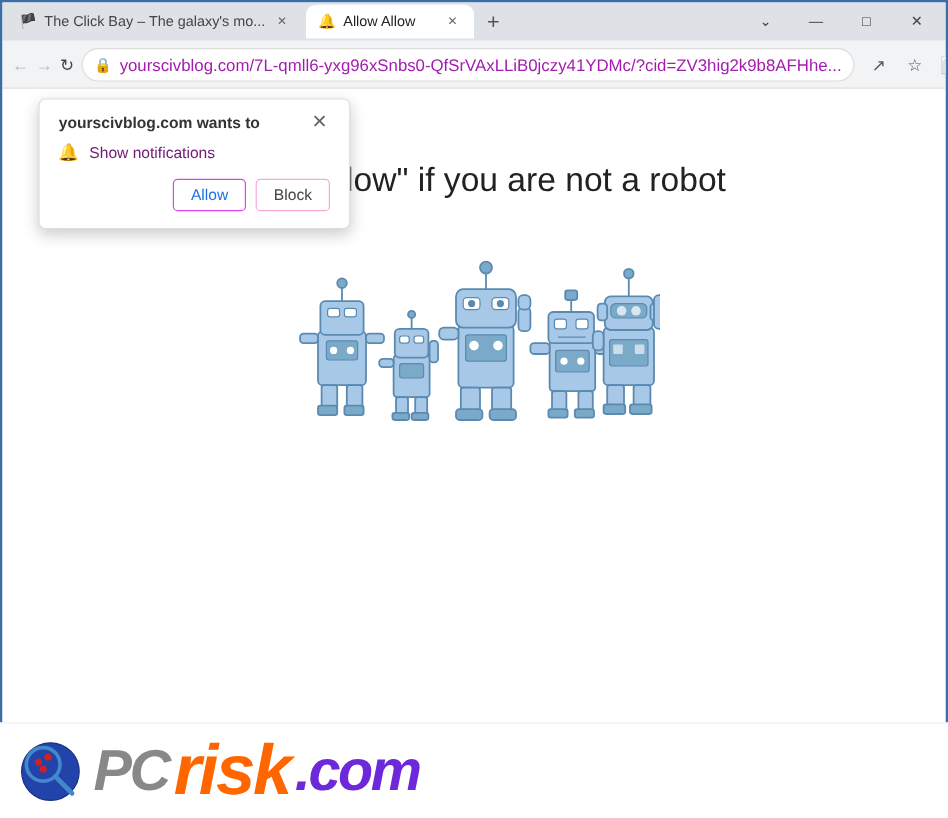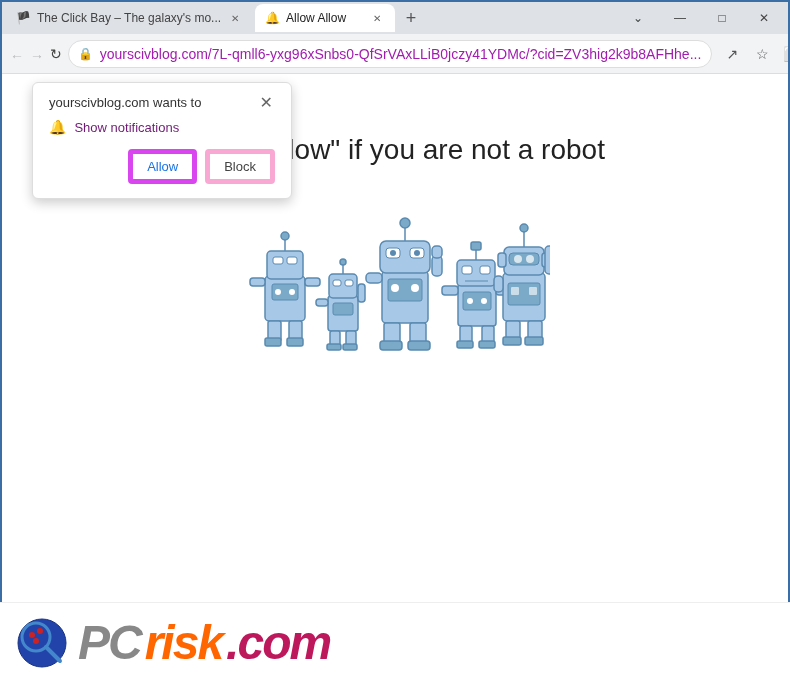--- a/index.html
+++ b/index.html
@@ -186,21 +186,21 @@
     .popup-header {
       display: flex;
       justify-content: space-between;
       align-items: flex-start;
       margin-bottom: 8px;
     }
 
     .popup-title {
       font-size: 13px;
       color: #333;
-      font-weight: normal;
+      font-weight: bold;
     }
 
     .popup-close {
       font-size: 16px;
       color: #666;
       cursor: pointer;
       line-height: 1;
       padding: 0 2px;
     }
 
@@ -223,31 +223,31 @@
 
     .popup-buttons {
       display: flex;
       gap: 8px;
       justify-content: flex-end;
     }
 
     .btn-allow {
       padding: 5px 14px;
       font-size: 13px;
-      border: 5px solid #d946ef;
+      border: 1px solid #d946ef;
       border-radius: 4px;
       background: #fff;
       color: #1a73e8;
       cursor: pointer;
     }
 
     .btn-block {
       padding: 5px 14px;
       font-size: 13px;
-      border: 5px solid #f9a8d4;
+      border: 1px solid #f9a8d4;
       border-radius: 4px;
       background: #fff;
       color: #444;
       cursor: pointer;
     }
 
     
     .main-message {
       display: flex;
       flex-direction: column;
@@ -302,33 +302,33 @@
       font-size: 48px;
       font-weight: 900;
       color: #888;
       font-style: italic;
       letter-spacing: -2px;
       line-height: 1;
       font-family: Arial Black, Arial, sans-serif;
     }
 
     .risk-text {
-      font-size: 48px;
+      font-size: 59px;
       font-weight: 900;
       color: #f60;
       font-style: italic;
       letter-spacing: -2px;
       line-height: 1;
       font-family: Arial Black, Arial, sans-serif;
     }
 
     .com-text {
       font-size: 48px;
       font-weight: 900;
-      color: #be185d;
+      color: #6d28d9;
       font-style: italic;
       letter-spacing: -2px;
       font-family: Arial Black, Arial, sans-serif;
     }
   </style>
 </head>
 <body>
 
 <div class="title-bar">
   <div class="tab">

